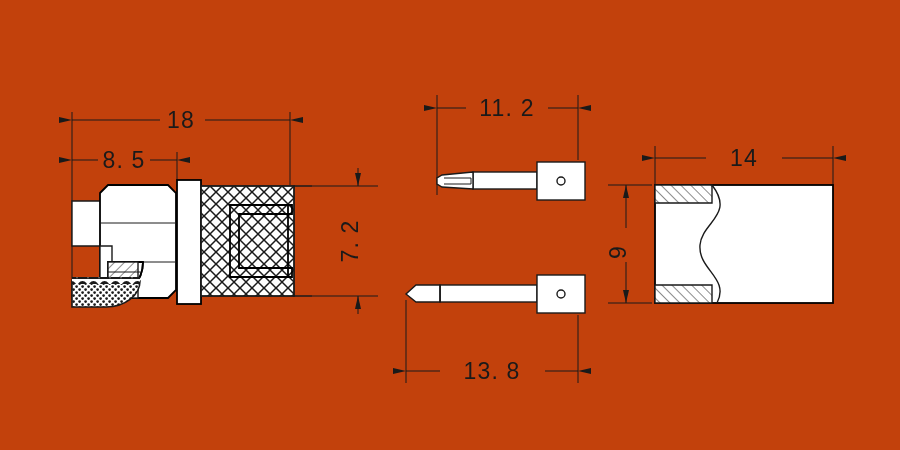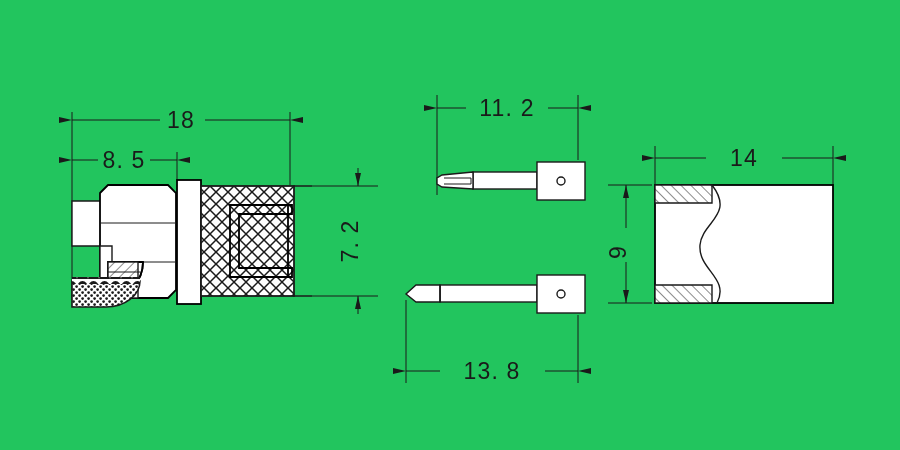--- a/index.html
+++ b/index.html
@@ -10,21 +10,21 @@
   body {
     width: 900px;
     height: 450px;
     overflow: hidden;
     font-family: "Liberation Sans", sans-serif;
   }
   #drawing-root {
     position: relative;
     width: 900px;
     height: 450px;
-    background: #22c55e;
+    background: #c2410c;
   }
   svg#cad {
     display: block;
     width: 900px;
     height: 450px;
   }
   .dim-text {
     font-family: "Liberation Sans", sans-serif;
     font-size: 23px;
     fill: #1a1a1a;

